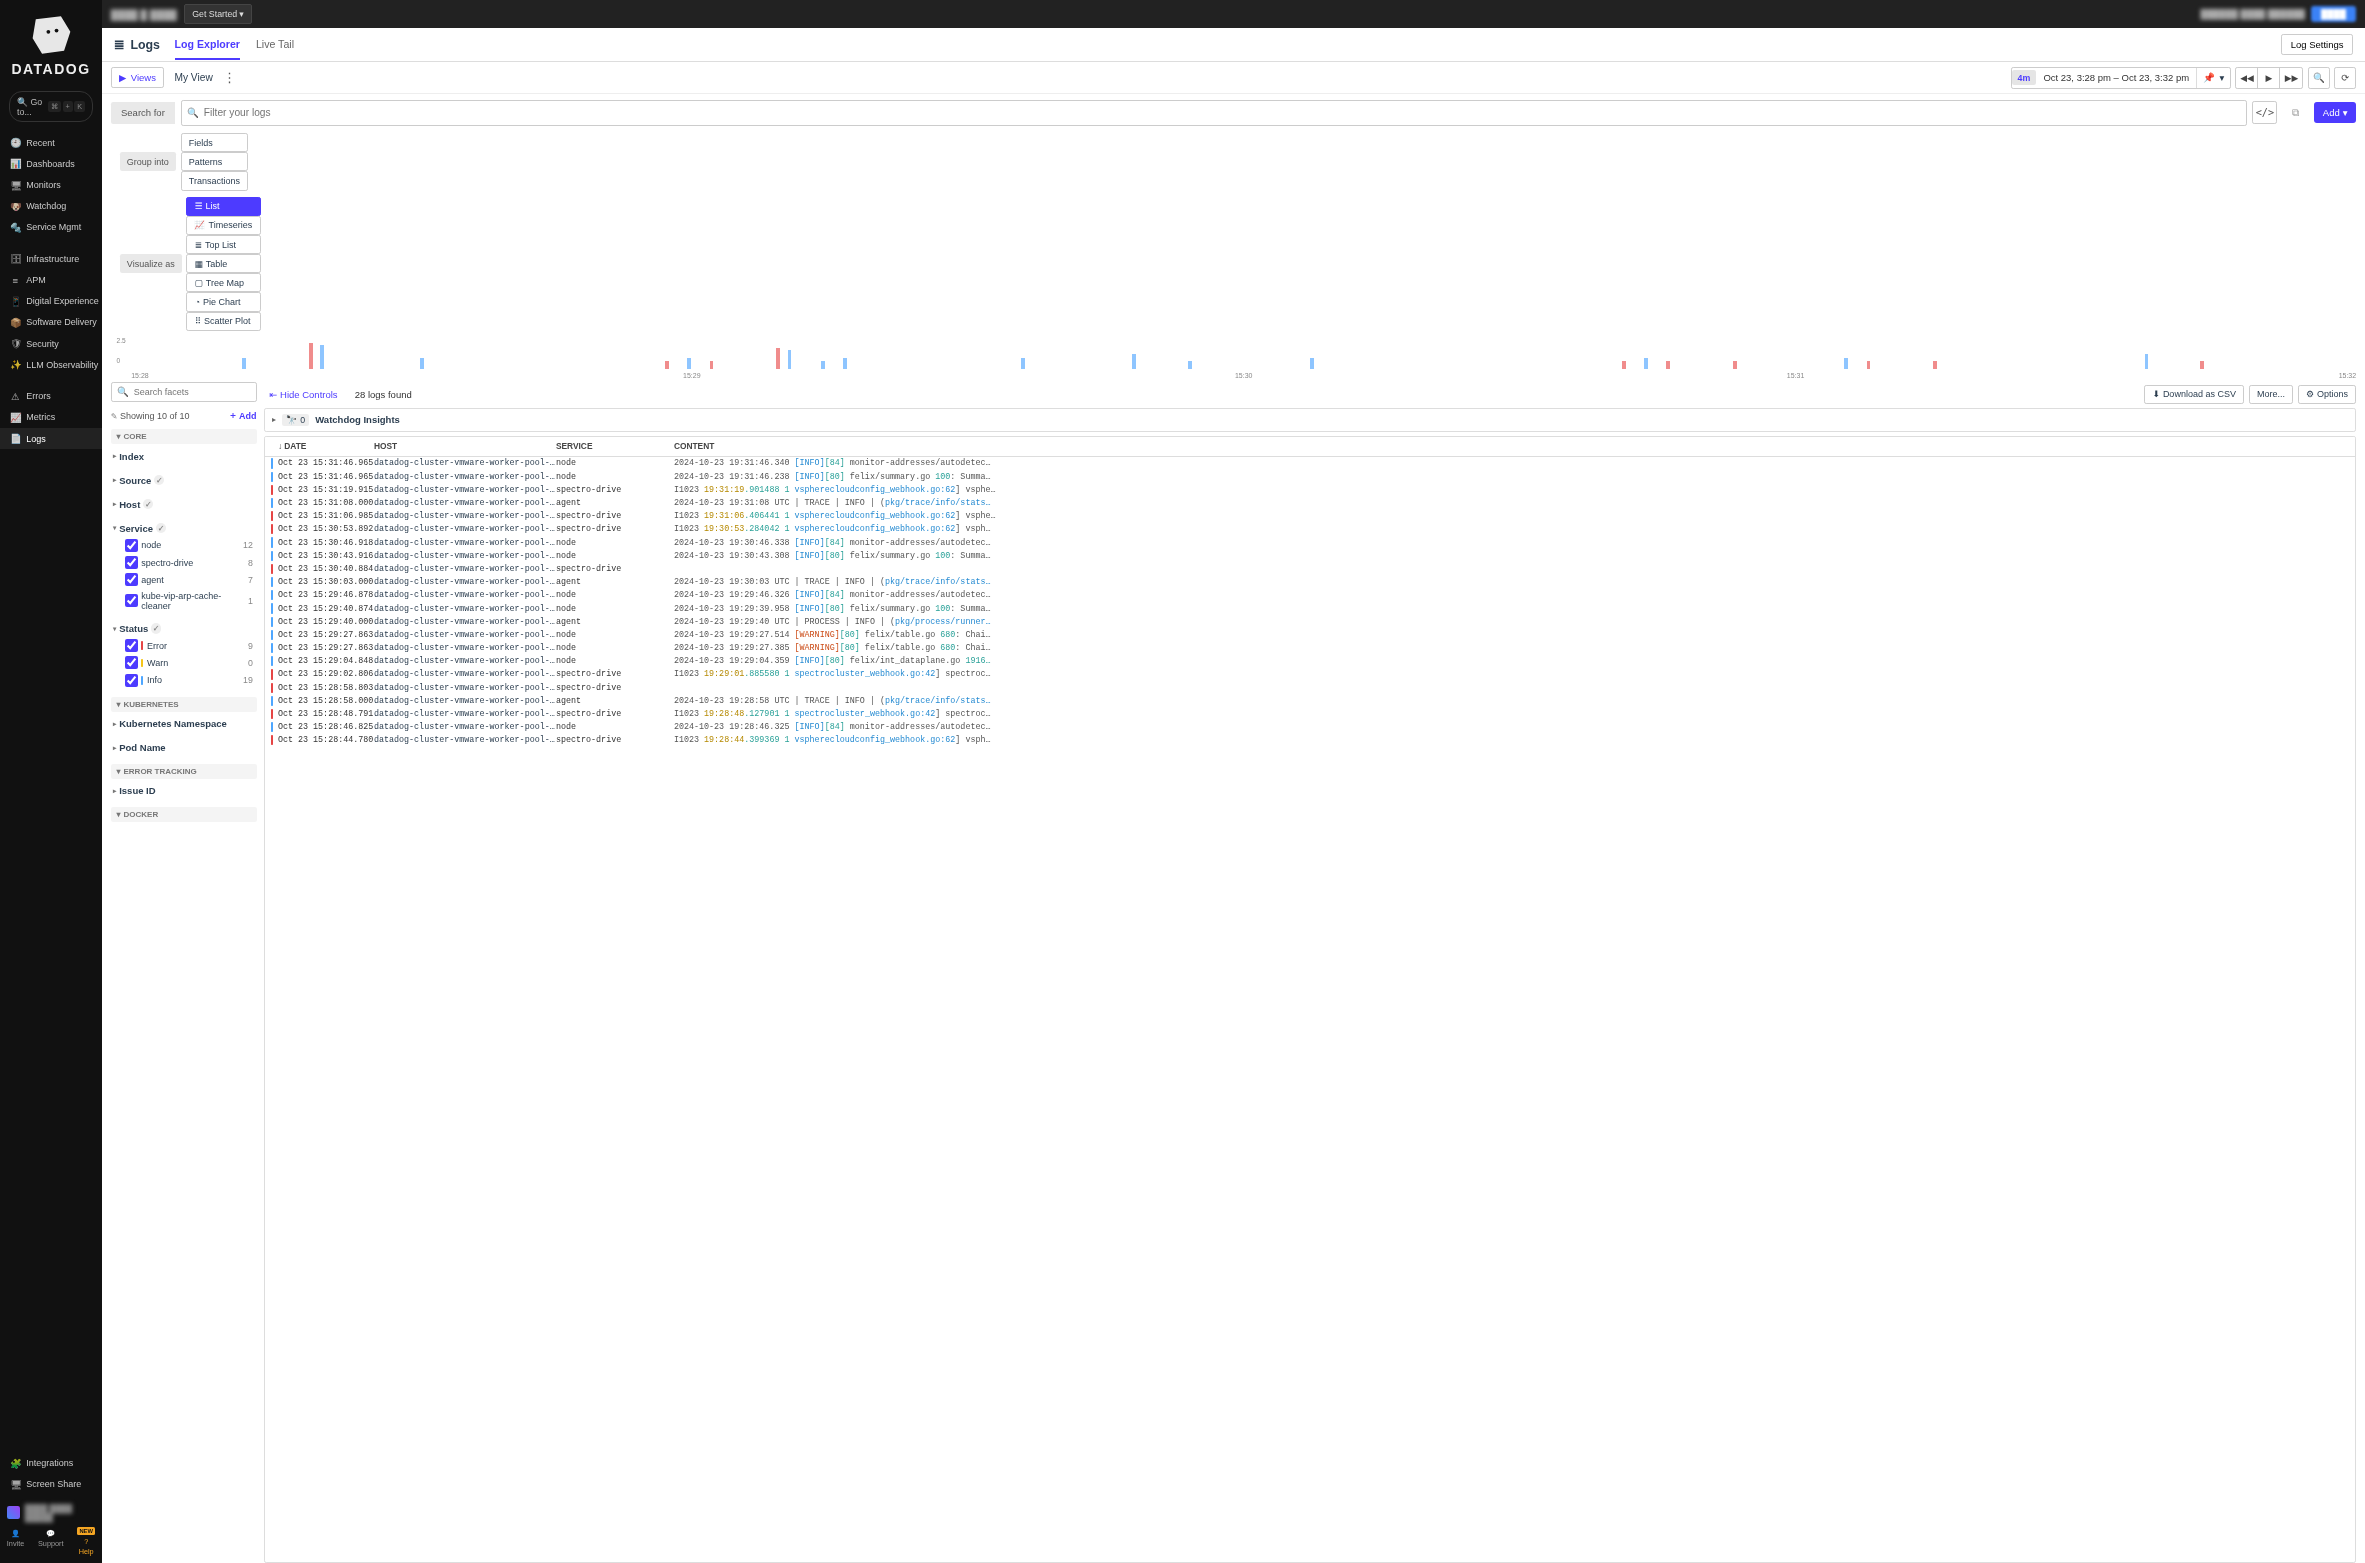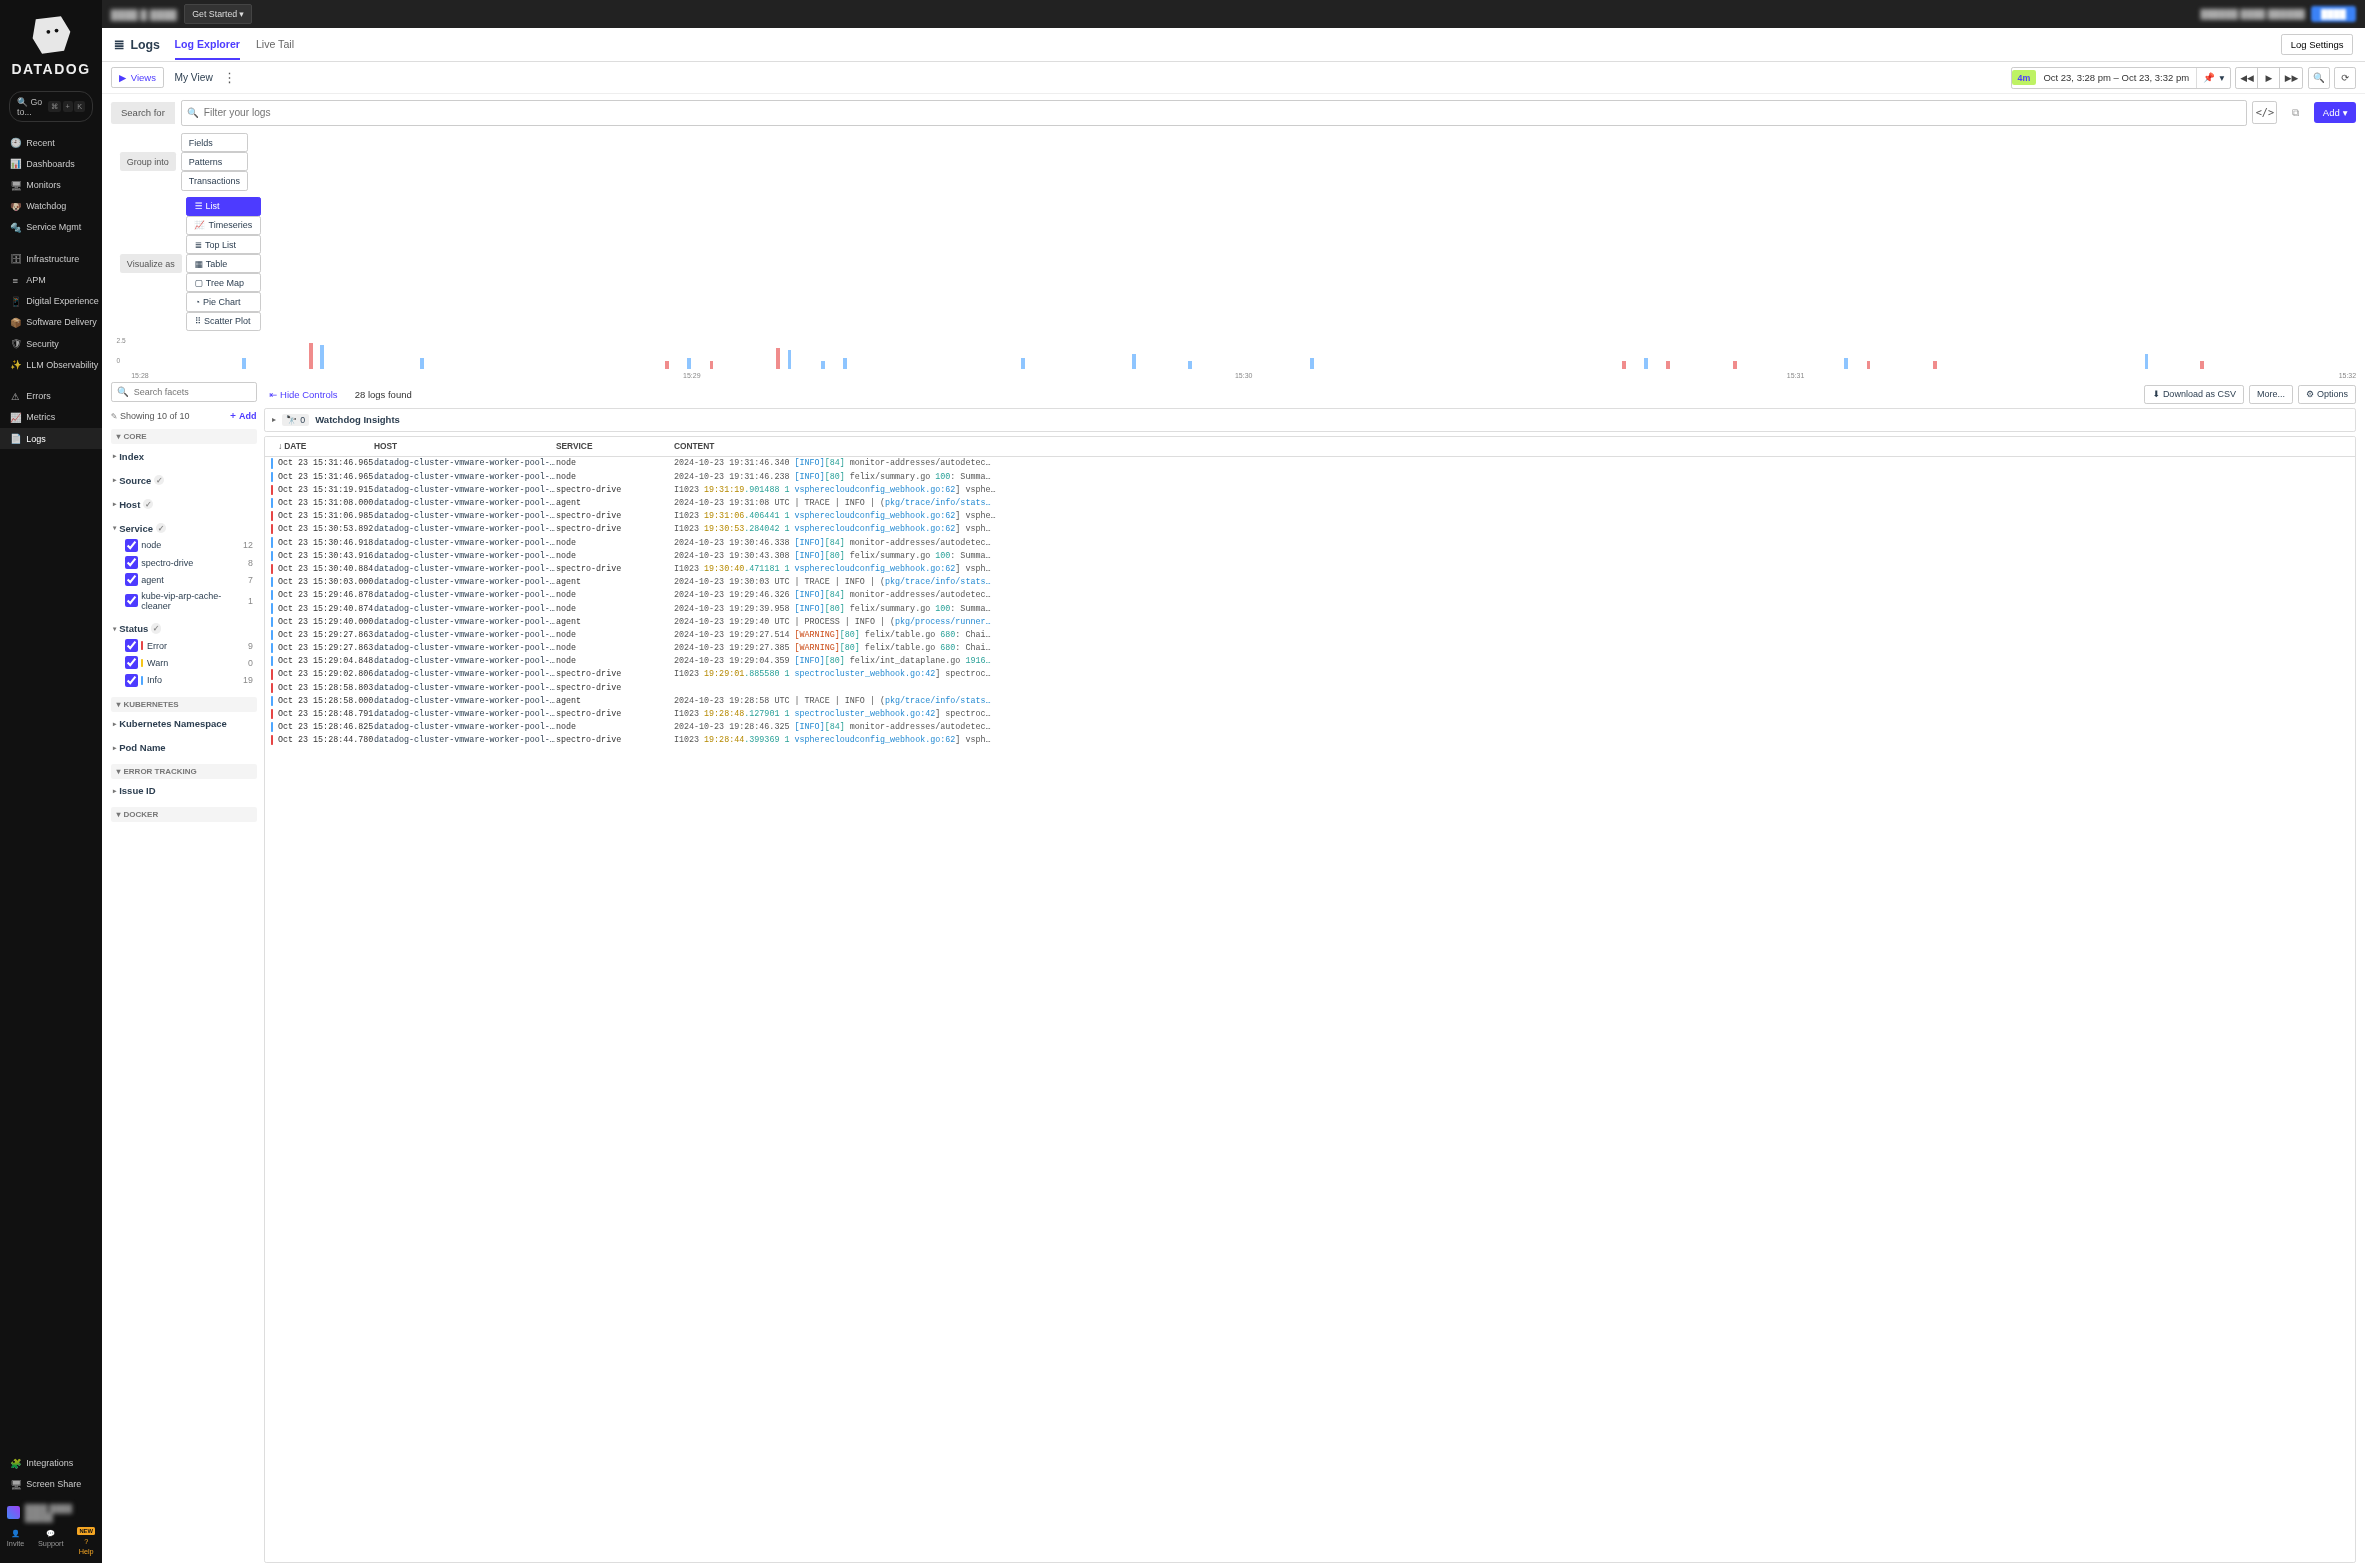--- a/index.html
+++ b/index.html
@@ -46,21 +46,21 @@
 .tab.active{ color:#4d3bff; border-bottom-color:#4d3bff; font-weight:600;}
 .page-head-right{ margin-left:auto;padding-left:32px; }
 .btn-outline{ border:0.7px solid #ccc; background:#fff; padding:4.4px 8.8px; border-radius:2.2px; font-size:9.5px; cursor:pointer;}
 
 
 .view-row{ display:flex; align-items:center; height:32px; border-bottom:0.7px solid #eee; padding:0 8.8px; gap:10.2px;}
 .views-btn{ display:flex; align-items:center; gap:4.4px; color:#4d3bff; font-weight:500; cursor:pointer; border:0.7px solid #ccc; border-radius:2.2px; padding:4.4px 7.3px; font-size:9.5px;}
 .myview{ font-size:10.2px; font-weight:500;}
 .kebab{ font-size:13px; color:#555; cursor:pointer; line-height:1; }
 .view-row-right{ margin-left:auto; display:flex; align-items:center; gap:4.4px;}
-.time-pill{ background:#bef264; color:#4d3bff; font-size:8.8px; font-weight:600; padding:2.9px 5.8px; border-radius:2.2px;}
+.time-pill{ background:#e5e5e5; color:#4d3bff; font-size:8.8px; font-weight:600; padding:2.9px 5.8px; border-radius:2.2px;}
 .time-range{ border:0.7px solid #ccc; border-radius:2.2px; display:flex; align-items:center; height:22px; }
 .time-range .txt{ padding:0 7.3px; font-size:9.5px; color:#333;}
 .time-range .caret-group{ display:flex; align-items:center; gap:4.4px; padding:0 5.8px; border-left:0.7px solid #ddd; height:100%;}
 .icon-btn-group{ display:flex; border:0.7px solid #ccc; border-radius:2.2px; height:22px; }
 .icon-btn{ width:22px; display:flex; align-items:center; justify-content:center; font-size:8.8px; border-right:0.7px solid #ccc; cursor:pointer; color:#444;}
 .icon-btn:last-child{ border-right:none;}
 .icon-btn-solo{ border:0.7px solid #ccc; border-radius:2.2px; width:22px; height:22px; display:flex; align-items:center; justify-content:center; cursor:pointer; font-size:9.5px; color:#444;}
 
 
 .search-row{ display:flex; align-items:center; padding:5.8px 8.8px; gap:5.8px;}
@@ -584,21 +584,20 @@
                 <span class="cdate">Oct 23 15:30:43.916</span>
                 <span class="chost">datadog-cluster-vmware-worker-pool-clus…</span>
                 <span class="cservice">node</span>
                 <span class="ccontent"><span class="rest">2024-10-23 19:30:43.308 </span><span class="info">[INFO]</span><span class="num">[80]</span><span class="rest"> felix/summary.go </span><span class="num">100</span><span class="rest">: Summa…</span></span>
               </div>
               <div class="log-row">
                 <span class="sbar red"></span>
                 <span class="cdate">Oct 23 15:30:40.884</span>
                 <span class="chost">datadog-cluster-vmware-worker-pool-clus…</span>
                 <span class="cservice">spectro-drive</span>
-                <span class="ccontent"><span class="rest">I1023 </span><span class="ts">19:30:40</span><span class="num">.471181 1 </span><span class="path">vspherecloudconfig_webhook.go:62</span><span class="rest">] vsph…</span></span>
               </div>
               <div class="log-row">
                 <span class="sbar blue"></span>
                 <span class="cdate">Oct 23 15:30:03.000</span>
                 <span class="chost">datadog-cluster-vmware-worker-pool-clus…</span>
                 <span class="cservice">agent</span>
                 <span class="ccontent"><span class="rest">2024-10-23 19:30:03 UTC | TRACE | INFO | (</span><span class="path">pkg/trace/info/stats…</span></span>
               </div>
               <div class="log-row">
                 <span class="sbar blue"></span>

